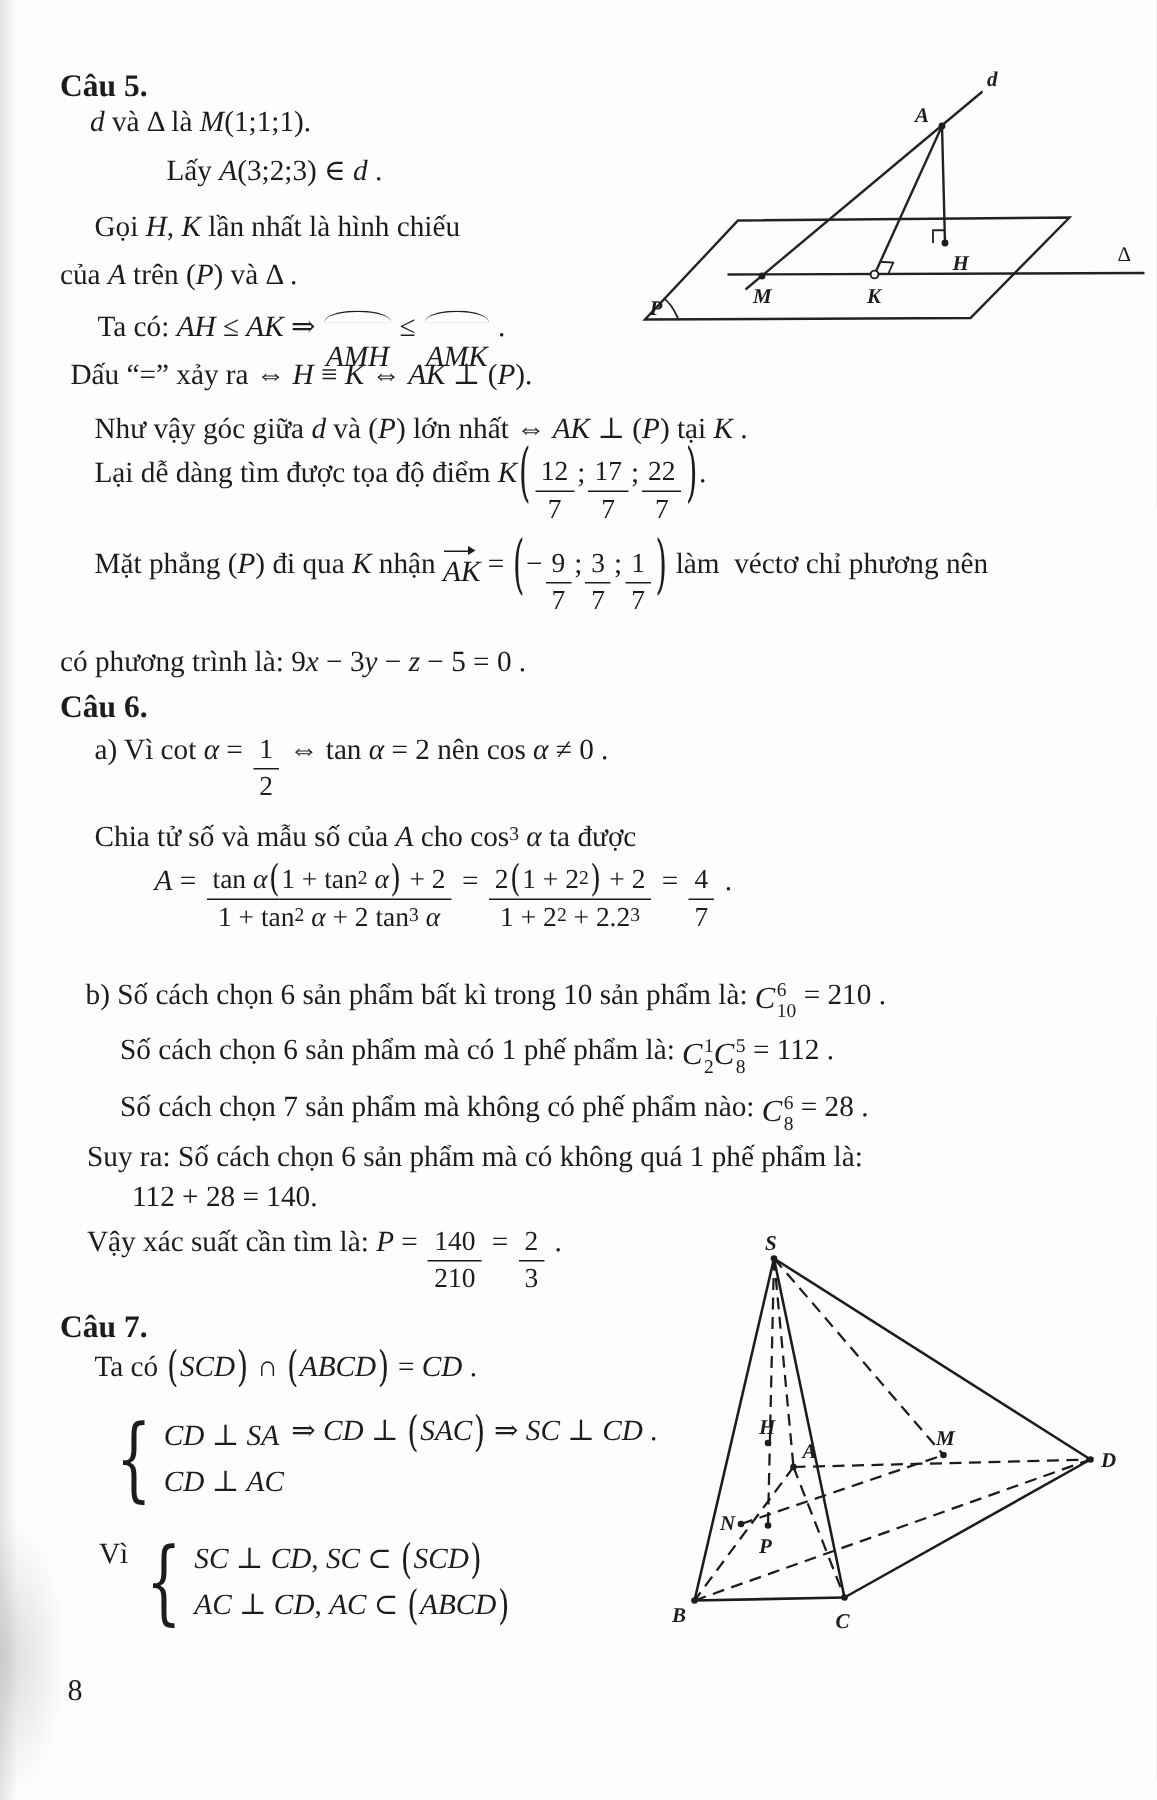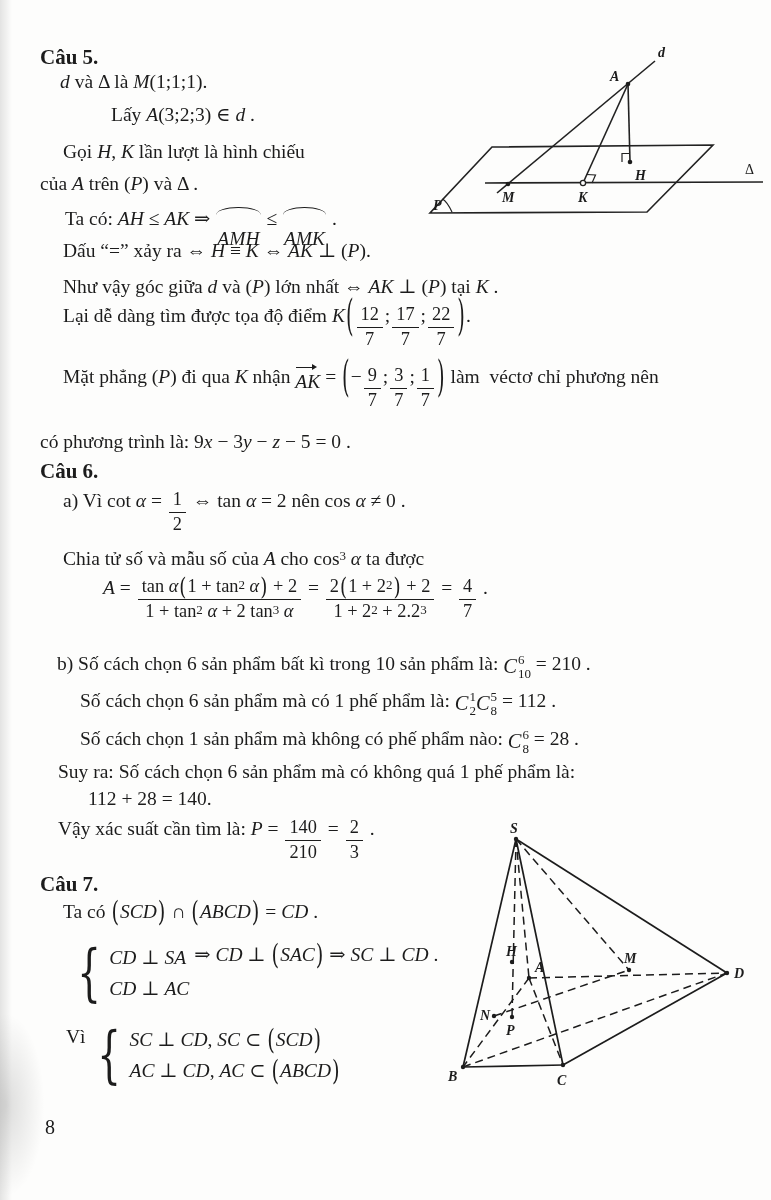--- a/index.html
+++ b/index.html
@@ -47,35 +47,35 @@
 <body>
 
 <div class="page">
   <div class="page-edge"></div>
   <div class="scan-shade"></div>
 
   <div id="content">
       <div class="line heading" style="left: 40px; top: 45px; height: 26px;"><span class="seg-t">Câu 5.</span></div>
       <div class="line" style="left: 60px; top: 70px; height: 26px;"><span class="seg-i">d</span><span class="seg-t"> và Δ là </span><span class="seg-i">M</span><span class="seg-t">(1;1;1).</span></div>
       <div class="line" style="left: 63px; top: 103px; height: 28px; margin-left: 48px;"><span class="seg-t">Lấy </span><span class="seg-i">A</span><span class="seg-t">(3;2;3) ∈ </span><span class="seg-i">d</span><span class="seg-t"> .</span></div>
-      <div class="line" style="left: 63px; top: 140px; height: 26px;"><span class="seg-t">Gọi </span><span class="seg-i">H</span><span class="seg-t">, </span><span class="seg-i">K</span><span class="seg-t"> lần lượt là hình chiếu</span></div>
+      <div class="line" style="left: 63px; top: 140px; height: 26px;"><span class="seg-t">Gọi </span><span class="seg-i">H</span><span class="seg-t">, </span><span class="seg-i">K</span><span class="seg-t"> lần nhất là hình chiếu</span></div>
       <div class="line" style="left: 40px; top: 172px; height: 26px;"><span class="seg-t">của </span><span class="seg-i">A</span><span class="seg-t"> trên (</span><span class="seg-i">P</span><span class="seg-t">) và Δ .</span></div>
       <div class="line" style="left: 65px; top: 207px; height: 26px;"><span class="seg-t">Ta có: </span><span class="seg-i">AH</span><span class="seg-t"> ≤ </span><span class="seg-i">AK</span><span class="seg-t"> ⇒ </span><span class="hat">AMH</span><span class="seg-t"> ≤ </span><span class="hat">AMK</span><span class="seg-t"> .</span></div>
-      <div class="line" style="left: 63px; top: 239px; height: 26px;"><span class="seg-t">Dấu “=” xảy ra ⇔ </span><span class="seg-i">H</span><span class="seg-t"> ≡ </span><span class="seg-i">K</span><span class="seg-t"> ⇔ </span><span class="seg-i">AK</span><span class="seg-t"> ⊥ (</span><span class="seg-i">P</span><span class="seg-t">).</span></div>
+      <div class="line" style="left: 47px; top: 239px; height: 26px;"><span class="seg-t">Dấu “=” xảy ra ⇔ </span><span class="seg-i">H</span><span class="seg-t"> ≡ </span><span class="seg-i">K</span><span class="seg-t"> ⇔ </span><span class="seg-i">AK</span><span class="seg-t"> ⊥ (</span><span class="seg-i">P</span><span class="seg-t">).</span></div>
       <div class="line" style="left: 63px; top: 275px; height: 26px;"><span class="seg-t">Như vậy góc giữa </span><span class="seg-i">d</span><span class="seg-t"> và (</span><span class="seg-i">P</span><span class="seg-t">) lớn nhất ⇔ </span><span class="seg-i">AK</span><span class="seg-t"> ⊥ (</span><span class="seg-i">P</span><span class="seg-t">) tại </span><span class="seg-i">K</span><span class="seg-t"> .</span></div>
       <div class="line" style="left: 63px; top: 304px; height: 64px;"><span class="seg-t">Lại dễ dàng tìm được tọa độ điểm </span><span class="seg-i">K</span><span class="bigp" style="--s: 2.2;">(</span><span class="frac"><span class="fnum"><span class="seg-t">12</span></span><span class="fden"><span class="seg-t">7</span></span></span><span class="seg-t">;</span><span class="frac"><span class="fnum"><span class="seg-t">17</span></span><span class="fden"><span class="seg-t">7</span></span></span><span class="seg-t">;</span><span class="frac"><span class="fnum"><span class="seg-t">22</span></span><span class="fden"><span class="seg-t">7</span></span></span><span class="bigp" style="--s: 2.2;">)</span><span class="seg-t">.</span></div>
       <div class="line" style="left: 63px; top: 365px; height: 64px;"><span class="seg-t">Mặt phẳng (</span><span class="seg-i">P</span><span class="seg-t">) đi qua </span><span class="seg-i">K</span><span class="seg-t"> nhận </span><span class="vec">AK</span><span class="seg-t"> = </span><span class="bigp" style="--s: 2.2;">(</span><span class="seg-t">−</span><span class="frac"><span class="fnum"><span class="seg-t">9</span></span><span class="fden"><span class="seg-t">7</span></span></span><span class="seg-t">;</span><span class="frac"><span class="fnum"><span class="seg-t">3</span></span><span class="fden"><span class="seg-t">7</span></span></span><span class="seg-t">;</span><span class="frac"><span class="fnum"><span class="seg-t">1</span></span><span class="fden"><span class="seg-t">7</span></span></span><span class="bigp" style="--s: 2.2;">)</span><span class="seg-t"> làm  véctơ chỉ phương nên</span></div>
       <div class="line" style="left: 40px; top: 430px; height: 26px;"><span class="seg-t">có phương trình là: 9</span><span class="seg-i">x</span><span class="seg-t"> − 3</span><span class="seg-i">y</span><span class="seg-t"> − </span><span class="seg-i">z</span><span class="seg-t"> − 5 = 0 .</span></div>
       <div class="line heading" style="left: 40px; top: 459px; height: 26px;"><span class="seg-t">Câu 6.</span></div>
       <div class="line" style="left: 63px; top: 489px; height: 46px;"><span class="seg-t">a) Vì cot </span><span class="seg-i">α</span><span class="seg-t"> = </span><span class="frac"><span class="fnum"><span class="seg-t">1</span></span><span class="fden"><span class="seg-t">2</span></span></span><span class="seg-t"> ⇔ tan </span><span class="seg-i">α</span><span class="seg-t"> = 2 nên cos </span><span class="seg-i">α</span><span class="seg-t"> ≠ 0 .</span></div>
       <div class="line" style="left: 63px; top: 547px; height: 28px;"><span class="seg-t">Chia tử số và mẫu số của </span><span class="seg-i">A</span><span class="seg-t"> cho cos</span><span class="seg-sup">3</span><span class="seg-t"> </span><span class="seg-i">α</span><span class="seg-t"> ta được</span></div>
       <div class="line" style="left: 103px; top: 576px; height: 72px;"><span class="seg-i">A</span><span class="seg-t"> = </span><span class="frac"><span class="fnum"><span class="seg-t">tan </span><span class="seg-i">α</span><span class="bigp" style="--s: 1.35;">(</span><span class="seg-t">1 + tan</span><span class="seg-sup">2</span><span class="seg-t"> </span><span class="seg-i">α</span><span class="bigp" style="--s: 1.35;">)</span><span class="seg-t"> + 2</span></span><span class="fden"><span class="seg-t">1 + tan</span><span class="seg-sup">2</span><span class="seg-t"> </span><span class="seg-i">α</span><span class="seg-t"> + 2 tan</span><span class="seg-sup">3</span><span class="seg-t"> </span><span class="seg-i">α</span></span></span><span class="seg-t"> = </span><span class="frac"><span class="fnum"><span class="seg-t">2</span><span class="bigp" style="--s: 1.35;">(</span><span class="seg-t">1 + 2</span><span class="seg-sup">2</span><span class="bigp" style="--s: 1.35;">)</span><span class="seg-t"> + 2</span></span><span class="fden"><span class="seg-t">1 + 2</span><span class="seg-sup">2</span><span class="seg-t"> + 2.2</span><span class="seg-sup">3</span></span></span><span class="seg-t"> = </span><span class="frac"><span class="fnum"><span class="seg-t">4</span></span><span class="fden"><span class="seg-t">7</span></span></span><span class="seg-t"> .</span></div>
       <div class="line" style="left: 57px; top: 652px; height: 30px;"><span class="seg-t">b) Số cách chọn 6 sản phẩm bất kì trong 10 sản phẩm là: </span><span class="cstack"><span class="cbase">C</span><span class="cscripts"><span>6</span><span>10</span></span></span><span class="seg-t"> = 210 .</span></div>
       <div class="line" style="left: 80px; top: 689px; height: 30px;"><span class="seg-t">Số cách chọn 6 sản phẩm mà có 1 phế phẩm là: </span><span class="cstack"><span class="cbase">C</span><span class="cscripts"><span>1</span><span>2</span></span></span><span class="cstack"><span class="cbase">C</span><span class="cscripts"><span>5</span><span>8</span></span></span><span class="seg-t"> = 112 .</span></div>
-      <div class="line" style="left: 80px; top: 727px; height: 30px;"><span class="seg-t">Số cách chọn 1 sản phẩm mà không có phế phẩm nào: </span><span class="cstack"><span class="cbase">C</span><span class="cscripts"><span>6</span><span>8</span></span></span><span class="seg-t"> = 28 .</span></div>
+      <div class="line" style="left: 80px; top: 727px; height: 30px;"><span class="seg-t">Số cách chọn 7 sản phẩm mà không có phế phẩm nào: </span><span class="cstack"><span class="cbase">C</span><span class="cscripts"><span>6</span><span>8</span></span></span><span class="seg-t"> = 28 .</span></div>
       <div class="line" style="left: 58px; top: 760px; height: 26px;"><span class="seg-t">Suy ra: Số cách chọn 6 sản phẩm mà có không quá 1 phế phẩm là:</span></div>
       <div class="line" style="left: 88px; top: 787px; height: 26px;"><span class="seg-t">112 + 28 = 140.</span></div>
       <div class="line" style="left: 58px; top: 817px; height: 46px;"><span class="seg-t">Vậy xác suất cần tìm là: </span><span class="seg-i">P</span><span class="seg-t"> = </span><span class="frac"><span class="fnum"><span class="seg-t">140</span></span><span class="fden"><span class="seg-t">210</span></span></span><span class="seg-t"> = </span><span class="frac"><span class="fnum"><span class="seg-t">2</span></span><span class="fden"><span class="seg-t">3</span></span></span><span class="seg-t"> .</span></div>
       <div class="line heading" style="left: 40px; top: 872px; height: 26px;"><span class="seg-t">Câu 7.</span></div>
       <div class="line" style="left: 63px; top: 900px; height: 32px;"><span class="seg-t">Ta có </span><span class="bigp" style="--s: 1.45;">(</span><span class="seg-i">SCD</span><span class="bigp" style="--s: 1.45;">)</span><span class="seg-t"> ∩ </span><span class="bigp" style="--s: 1.45;">(</span><span class="seg-i">ABCD</span><span class="bigp" style="--s: 1.45;">)</span><span class="seg-t"> = </span><span class="seg-i">CD</span><span class="seg-t"> .</span></div>
       <div class="line" style="left: 70px; top: 943px; height: 64px;"><span class="cases"><span class="cbrace">{</span><span class="crows"><span class="crow"><span class="seg-i">CD</span><span class="seg-t"> ⊥ </span><span class="seg-i">SA</span></span><span class="crow"><span class="seg-i">CD</span><span class="seg-t"> ⊥ </span><span class="seg-i">AC</span></span></span></span><span class="seg-t"> ⇒ </span><span class="seg-i">CD</span><span class="seg-t"> ⊥ </span><span class="bigp" style="--s: 1.45;">(</span><span class="seg-i">SAC</span><span class="bigp" style="--s: 1.45;">)</span><span class="seg-t"> ⇒ </span><span class="seg-i">SC</span><span class="seg-t"> ⊥ </span><span class="seg-i">CD</span><span class="seg-t"> .</span></div>
       <div class="line" style="left: 66px; top: 1025px; height: 64px;"><span class="seg-t">Vì </span><span class="cases"><span class="cbrace">{</span><span class="crows"><span class="crow"><span class="seg-i">SC</span><span class="seg-t"> ⊥ </span><span class="seg-i">CD</span><span class="seg-t">, </span><span class="seg-i">SC</span><span class="seg-t"> ⊂ </span><span class="bigp" style="--s: 1.4;">(</span><span class="seg-i">SCD</span><span class="bigp" style="--s: 1.4;">)</span></span><span class="crow"><span class="seg-i">AC</span><span class="seg-t"> ⊥ </span><span class="seg-i">CD</span><span class="seg-t">, </span><span class="seg-i">AC</span><span class="seg-t"> ⊂ </span><span class="bigp" style="--s: 1.4;">(</span><span class="seg-i">ABCD</span><span class="bigp" style="--s: 1.4;">)</span></span></span></span></div>
     </div>
 
   <svg id="diagram1" style="left:425px;top:35px;" width="345" height="195" viewBox="0 0 345 195">

